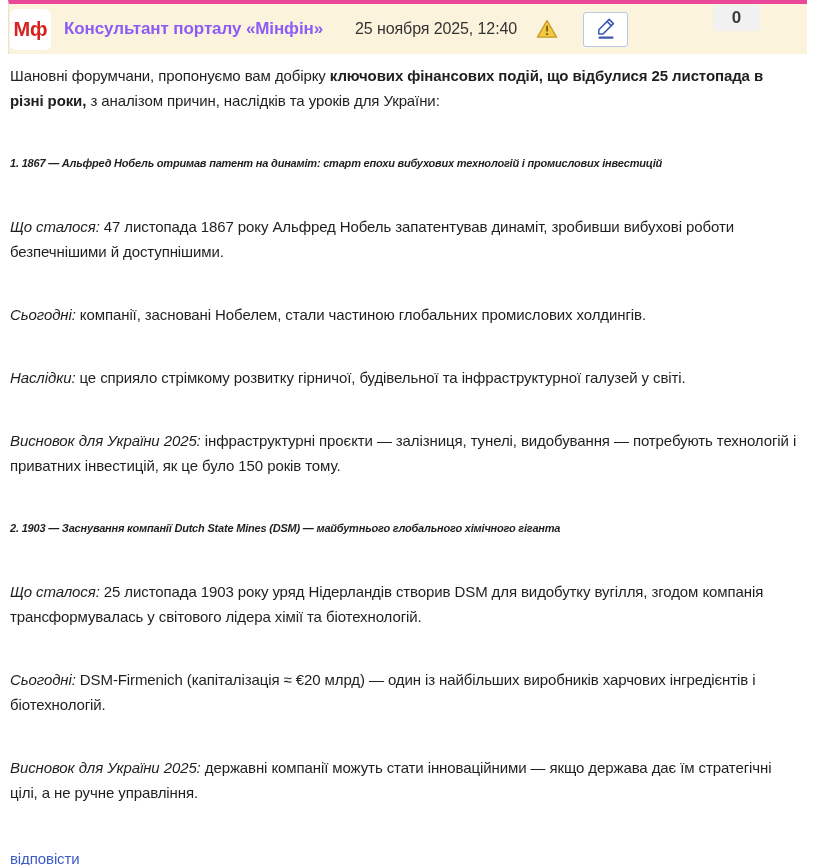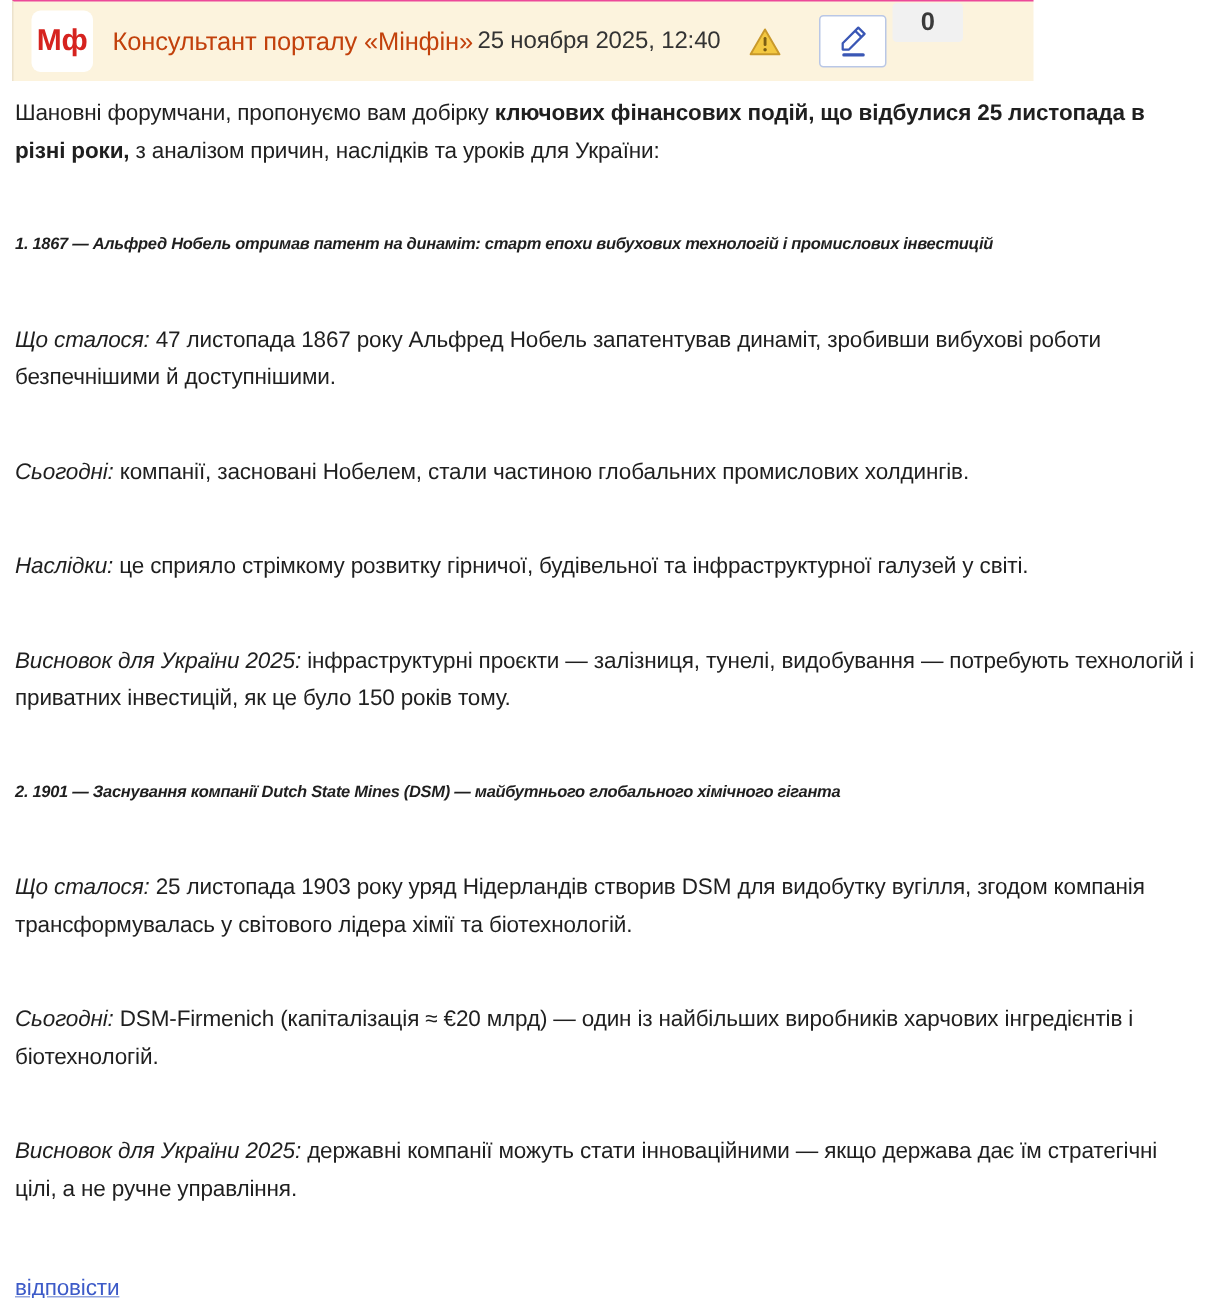--- a/index.html
+++ b/index.html
@@ -9,49 +9,49 @@
     font-family: "Liberation Sans", "DejaVu Sans", sans-serif;
     color: #1f1f1f;
     letter-spacing: -0.1px;
   }
   .post { width: 817px; }
 
   
   .post-header {
     position: relative;
     margin-left: 8px;
-    width: 681px;
+    width: 799px;
     height: 54px;
     background: #fcf3dd;
-    border-top: 1px solid #ec4899;
+    border-top: 4px solid #ec4899;
     border-left: 1px solid #ece2cc;
     display: flex;
     align-items: center;
-    padding-left: 12px;
+    padding-left: 1px;
   }
   .avatar {
     width: 41px; height: 41px;
     background: #ffffff;
     border-radius: 6px;
     display: flex; align-items: center; justify-content: center;
     font-weight: 700; font-size: 20px; color: #d6231f;
     cursor: pointer;
     flex: none;
   }
   .username {
     margin-left: 13px;
     font-size: 17px;
-    font-weight: 400;
-    color: #c2410c;
+    font-weight: 700;
+    color: #8b5cf6;
     text-decoration: none;
     cursor: pointer;
     white-space: nowrap;
   }
   .date {
-    margin-left: 3px;
+    margin-left: 32px;
     font-size: 16px;
     color: #333333;
     white-space: nowrap;
   }
   .warn-wrap { margin-left: 19px; display: flex; align-items: center; cursor: pointer; }
   .edit-btn {
     margin-left: 25px;
     width: 45px; height: 35px;
     background: #ffffff;
     border: 1px solid #b9c7e6;
@@ -139,21 +139,21 @@
     <p class="sec-heading">1. 1867 — Альфред Нобель отримав патент на динаміт: старт епохи вибухових технологій і промислових інвестицій</p>
     <div>
             <p class="item"><span class="lbl">Що сталося:</span><span> 47 листопада 1867 року Альфред Нобель запатентував динаміт, зробивши вибухові роботи безпечнішими й доступнішими.</span></p>
             <p class="item"><span class="lbl">Сьогодні:</span><span> компанії, засновані Нобелем, стали частиною глобальних промислових холдингів.</span></p>
             <p class="item"><span class="lbl">Наслідки:</span><span> це сприяло стрімкому розвитку гірничої, будівельної та інфраструктурної галузей у світі.</span></p>
             <p class="item"><span class="lbl">Висновок для України 2025:</span><span> інфраструктурні проєкти — залізниця, тунелі, видобування — потребують технологій і приватних інвестицій, як це було 150 років тому.</span></p>
           </div>
   </div>
 
   <div class="section">
-    <p class="sec-heading">2. 1901 — Заснування компанії Dutch State Mines (DSM) — майбутнього глобального хімічного гіганта</p>
+    <p class="sec-heading">2. 1903 — Заснування компанії Dutch State Mines (DSM) — майбутнього глобального хімічного гіганта</p>
     <div>
             <p class="item"><span class="lbl">Що сталося:</span><span> 25 листопада 1903 року уряд Нідерландів створив DSM для видобутку вугілля, згодом компанія трансформувалась у світового лідера хімії та біотехнологій.</span></p>
             <p class="item"><span class="lbl">Сьогодні:</span><span> DSM-Firmenich (капіталізація ≈ €20 млрд) — один із найбільших виробників харчових інгредієнтів і біотехнологій.</span></p>
             <p class="item"><span class="lbl">Висновок для України 2025:</span><span> державні компанії можуть стати інноваційними — якщо держава дає їм стратегічні цілі, а не ручне управління.</span></p>
           </div>
   </div>
 </div>
 
 
     <a class="reply" href="#">відповісти</a>

